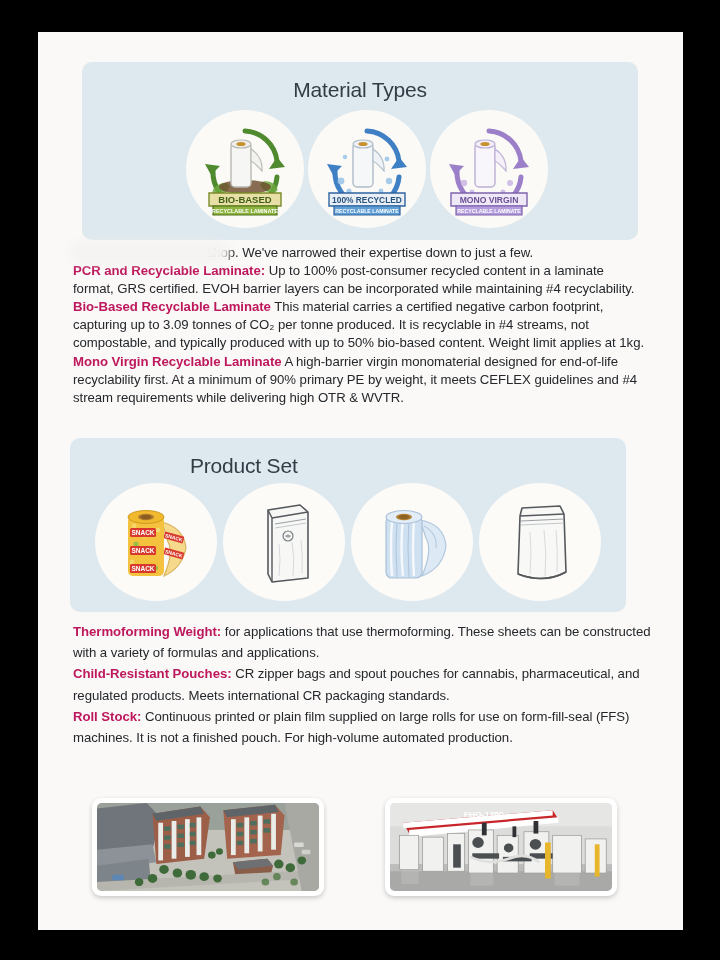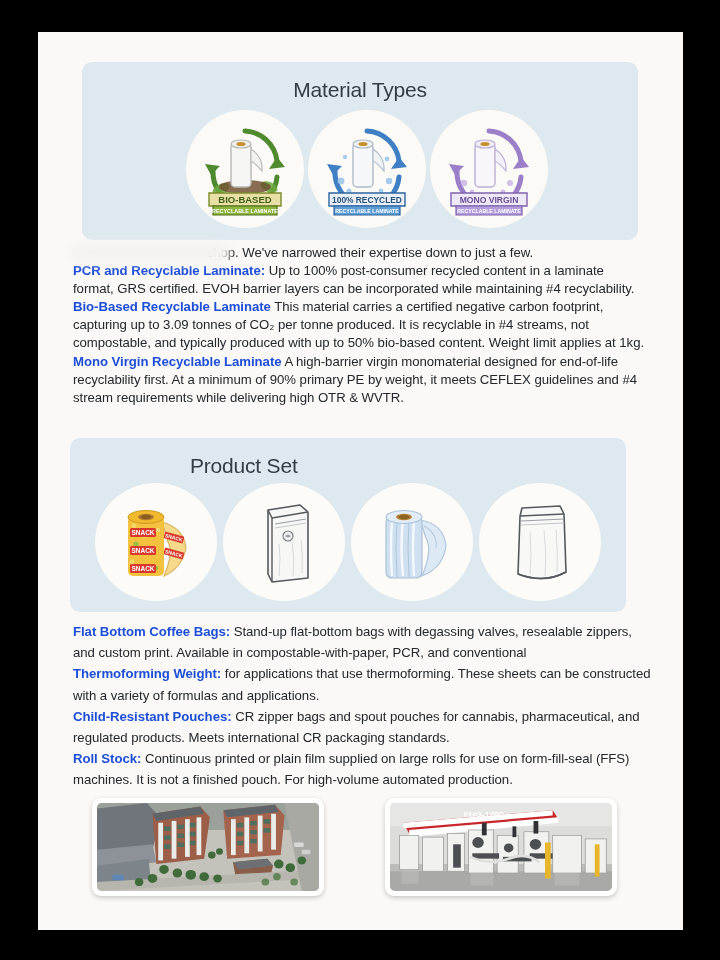--- a/index.html
+++ b/index.html
@@ -59,21 +59,21 @@
   .tile svg { display: block; }
 
   
   .copy {
     position: absolute;
     color: #24272b;
     font-size: 13.2px;
     line-height: 18.1px;
     letter-spacing: -0.05px;
   }
-  .copy b { font-weight: bold; color: #1d4ed8; }
+  .copy b { font-weight: bold; color: #be185d; }
   .copy .blk { margin: 0; }
 
   
   .redaction {
     position: absolute;
     background: #f4f3f1;
     border-radius: 11px;
     filter: blur(4px);
     pointer-events: none;
   }
@@ -315,23 +315,20 @@
                 <path d="M66 38 q2 22 1 42"></path>
             </g>
             <path d="M28 82 Q54 92 76 80" fill="none" stroke="#55595c" stroke-width="1.5"></path>
           </svg>
         </div>
       </div>
     </div>
 
     <div class="copy" style="left:35px; top:589px; width:580px; line-height:21.2px;">
       <p class="blk">
-        <b>Flat Bottom Coffee Bags:</b><span> Stand-up flat-bottom bags with degassing valves, resealable zippers, and custom print. Available in compostable-with-paper, PCR, and conventional</span>
-      </p>
-      <p class="blk">
         <b>Thermoforming Weight:</b><span> for applications that use thermoforming. These sheets can be constructed with a variety of formulas and applications.</span>
       </p>
       <p class="blk">
         <b>Child-Resistant Pouches:</b><span> CR zipper bags and spout pouches for cannabis, pharmaceutical, and regulated products. Meets international CR packaging standards.</span>
       </p>
       <p class="blk">
         <b>Roll Stock:</b><span> Continuous printed or plain film supplied on large rolls for use on form-fill-seal (FFS) machines. It is not a finished pouch. For high-volume automated production.</span>
       </p>
     </div>
 

